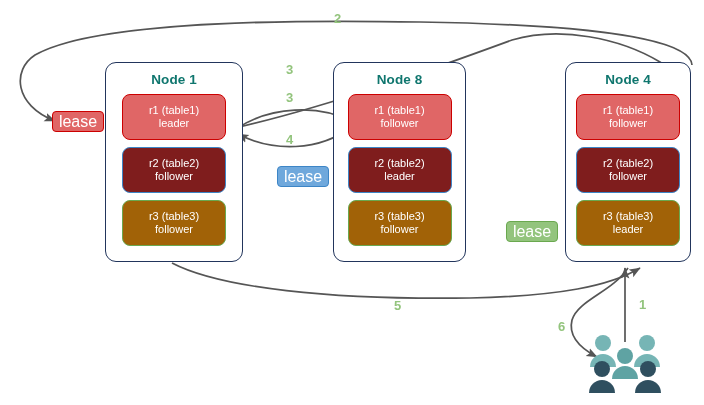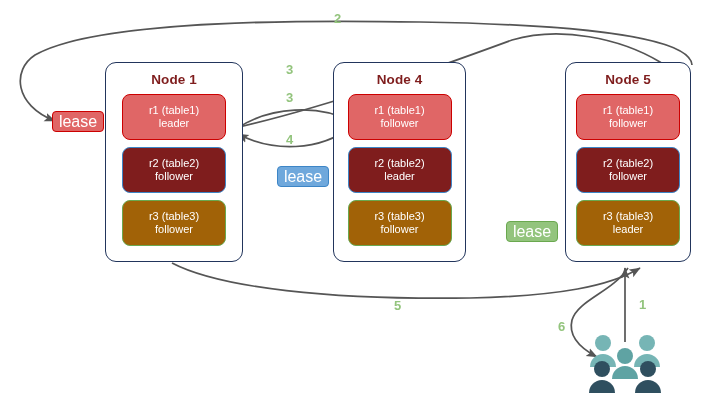--- a/index.html
+++ b/index.html
@@ -35,21 +35,21 @@
     background: #ffffff;
     border: 1.6px solid #22355c;
     border-radius: 11px;
     display: flex;
     flex-direction: column;
     align-items: center;
   }
   .node-title {
     font-size: 13.5px;
     font-weight: bold;
-    color: #7f1d1d;
+    color: #0f766e;
     margin-top: 9px;
     margin-bottom: 7px;
     letter-spacing: 0.1px;
   }
   
   .replica {
     box-sizing: border-box;
     width: 104px;
     height: 46px;
     border-radius: 8px;
@@ -155,37 +155,37 @@
       <span class="ln">r2 (table2)</span>
       <span class="ln">follower</span>
     </div>
     <div class="replica green">
       <span class="ln">r3 (table3)</span>
       <span class="ln">follower</span>
     </div>
   </div>
 
   <div class="node-box" style="left:333px; top:62px; width:133px; height:200px;">
-    <div class="node-title">Node 4</div>
+    <div class="node-title">Node 8</div>
     <div class="replica red">
       <span class="ln">r1 (table1)</span>
       <span class="ln">follower</span>
     </div>
     <div class="replica blue">
       <span class="ln">r2 (table2)</span>
       <span class="ln">leader</span>
     </div>
     <div class="replica green">
       <span class="ln">r3 (table3)</span>
       <span class="ln">follower</span>
     </div>
   </div>
 
   <div class="node-box" style="left:565px; top:62px; width:126px; height:200px;">
-    <div class="node-title">Node 5</div>
+    <div class="node-title">Node 4</div>
     <div class="replica red">
       <span class="ln">r1 (table1)</span>
       <span class="ln">follower</span>
     </div>
     <div class="replica blue">
       <span class="ln">r2 (table2)</span>
       <span class="ln">follower</span>
     </div>
     <div class="replica green">
       <span class="ln">r3 (table3)</span>

